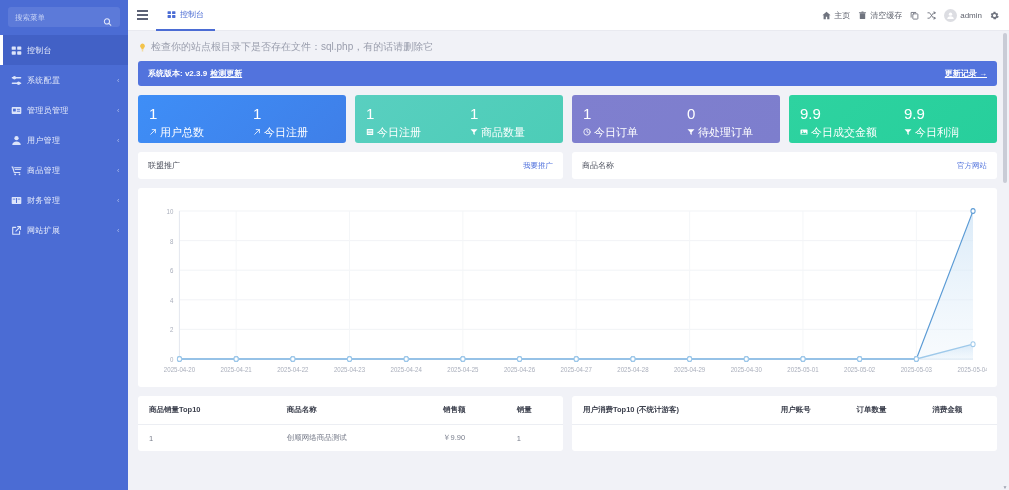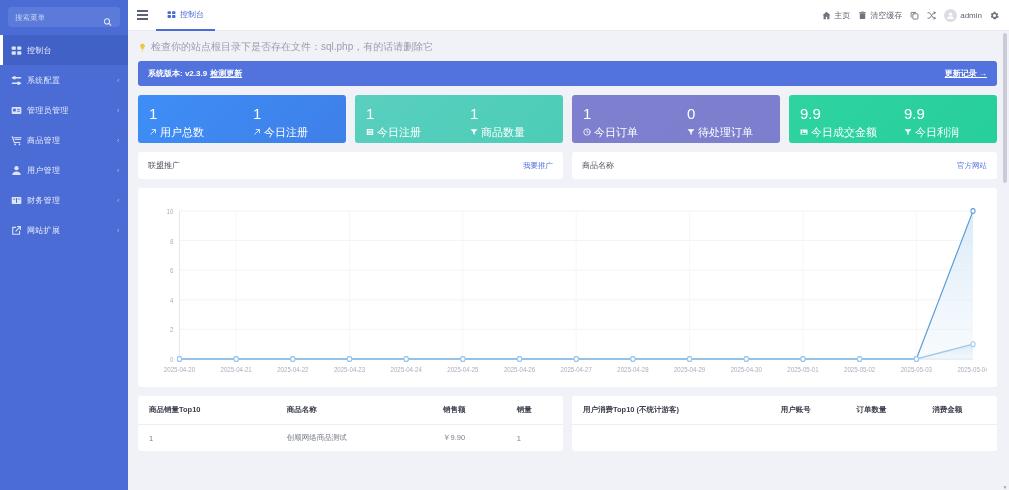--- a/index.html
+++ b/index.html
@@ -255,38 +255,38 @@
               <rect x="8.6" y="5.6" width="4.6" height="1.2" fill="#4b6cd4"></rect>
               <rect x="8.6" y="8.4" width="4.6" height="1.2" fill="#4b6cd4"></rect>
             </svg>
           </span>
           <span class="nav-label">管理员管理</span>
           <span class="nav-caret">‹</span>
         </div>
         <div class="nav-item">
           <span class="nav-ico">
             <svg viewBox="0 0 16 16" width="11" height="11" fill="currentColor">
+              <circle cx="8" cy="4.6" r="3.1"></circle>
+              <path d="M1.8 14.6c0-3.4 2.8-5.2 6.2-5.2s6.2 1.8 6.2 5.2z"></path>
+            </svg>
+          </span>
+          <span class="nav-label">用户管理</span>
+          <span class="nav-caret">‹</span>
+        </div>
+        <div class="nav-item">
+          <span class="nav-ico">
+            <svg viewBox="0 0 16 16" width="11" height="11" fill="currentColor">
               <path d="M.8 2h2.4l2 8.2h8.2v1.6H4.2L1.6 3.6H.8z"></path>
               <rect x="4.6" y="3.2" width="10.6" height="1.5"></rect>
               <rect x="5.4" y="5.6" width="9" height="1.5"></rect>
               <circle cx="6" cy="13.6" r="1.3"></circle>
               <circle cx="12.4" cy="13.6" r="1.3"></circle>
             </svg>
           </span>
           <span class="nav-label">商品管理</span>
-          <span class="nav-caret">‹</span>
-        </div>
-        <div class="nav-item">
-          <span class="nav-ico">
-            <svg viewBox="0 0 16 16" width="11" height="11" fill="currentColor">
-              <circle cx="8" cy="4.6" r="3.1"></circle>
-              <path d="M1.8 14.6c0-3.4 2.8-5.2 6.2-5.2s6.2 1.8 6.2 5.2z"></path>
-            </svg>
-          </span>
-          <span class="nav-label">用户管理</span>
           <span class="nav-caret">‹</span>
         </div>
         <div class="nav-item">
           <span class="nav-ico">
             <svg viewBox="0 0 16 16" width="11" height="11" fill="currentColor">
               <rect x="1" y="3" width="14" height="10" rx="1"></rect>
               <rect x="7.3" y="4.4" width="1.4" height="7.2" fill="#4b6cd4"></rect>
               <rect x="2.6" y="5.4" width="3.6" height="1.1" fill="#4b6cd4"></rect>
               <rect x="9.8" y="5.4" width="3.6" height="1.1" fill="#4b6cd4"></rect>
             </svg>

